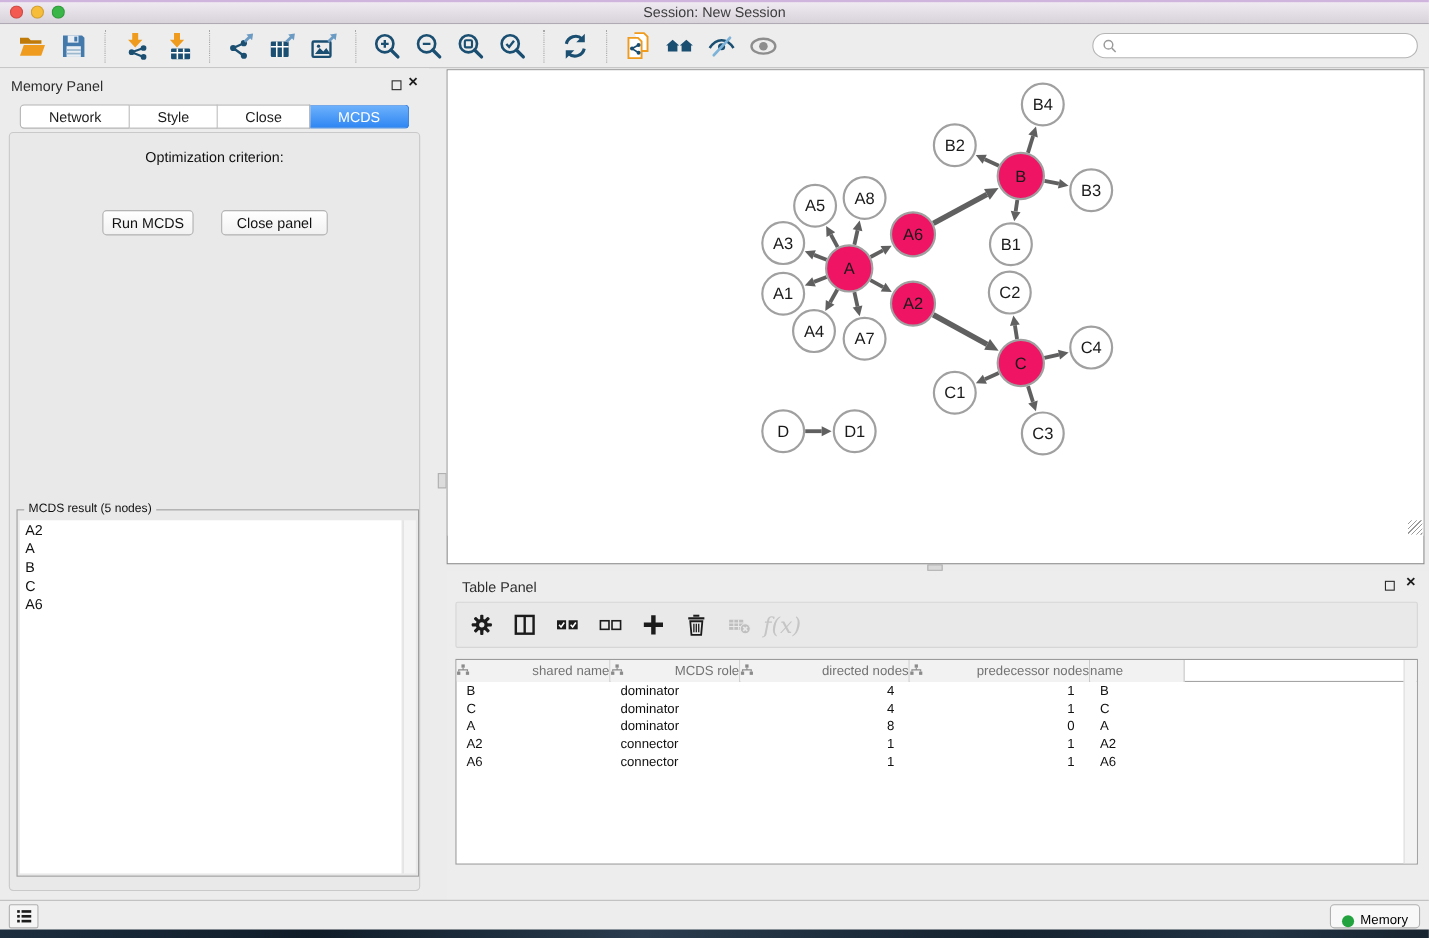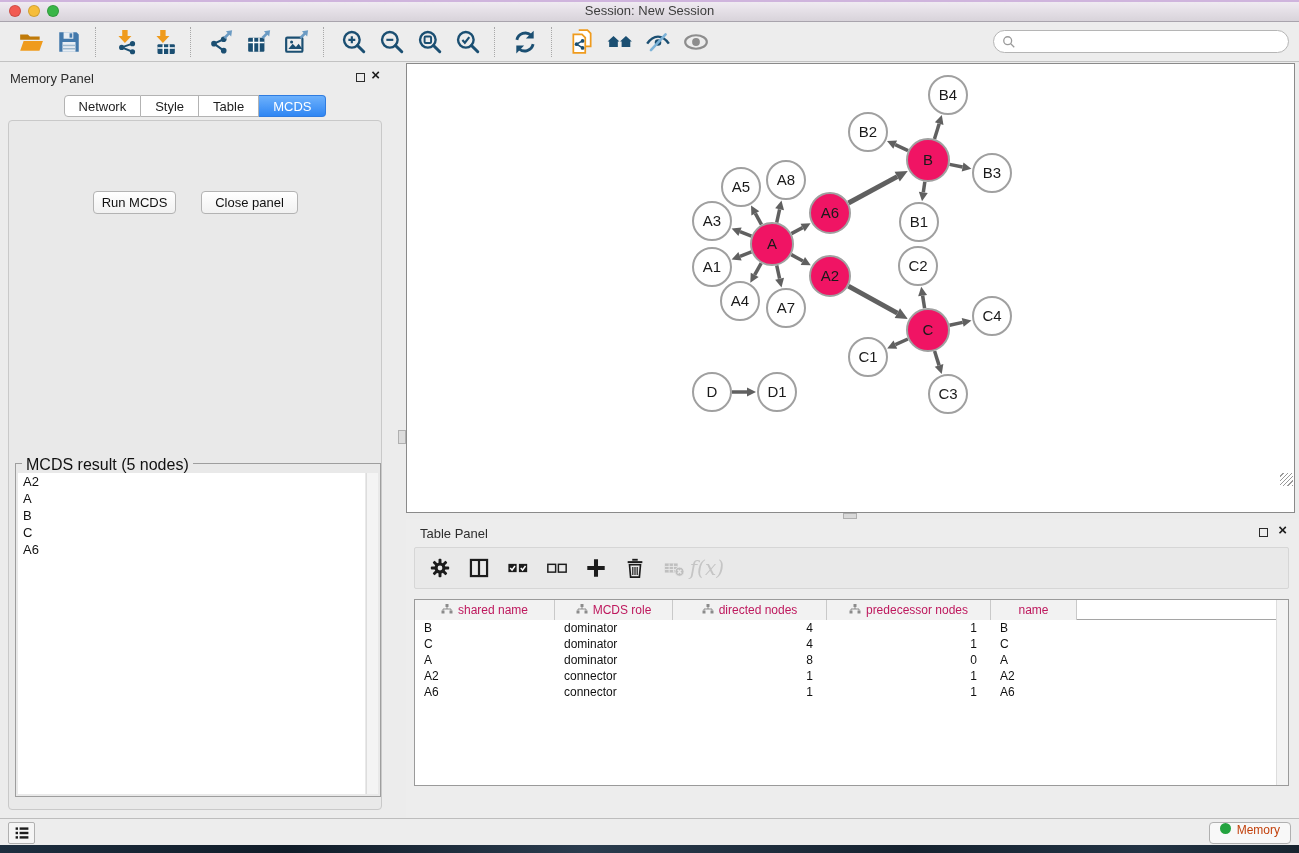--- a/index.html
+++ b/index.html
@@ -21,42 +21,42 @@
   .light { width:12px; height:12px; border-radius:50%; border:1px solid rgba(0,0,0,.15); }
   .lr { background:#f25a52; } .ly { background:#f6bd3a; } .lg { background:#3ab648; }
   .nw-lights{ left:11px; top:7px; }
   
   .toolbar {
     position:absolute; left:0; top:22px; width:1299px; height:40px;
     background:#ededed; border-bottom:1px solid #c2c2c2;
     display:flex; align-items:center; padding:0 10px;
   }
   .tb-groups { display:flex; align-items:center; }
-  .tbicon { width:30px; height:30px; margin:0 4px; display:flex; align-items:center; justify-content:flex-end; }
+  .tbicon { width:30px; height:30px; margin:0 4px; display:flex; align-items:center; justify-content:center; }
   .tbicon svg { width:26px; height:26px; }
   .tbicon.dis { opacity:.55; }
   .tbsep { width:1px; height:30px; border-left:1px dotted #a8a8a8; margin:0 9px; }
   .searchbox {
     margin-left:auto; width:296px; height:23px; background:#fff;
     border:1px solid #b5b5b5; border-radius:12px;
     display:flex; align-items:center; padding:0 8px; gap:5px;
   }
   .searchbox svg{ width:14px; height:14px; }
   .searchbox input{ border:none; outline:none; flex:1; font-size:12px; background:transparent; }
   
   .control-panel { position:absolute; left:0; top:62px; width:390px; height:756px; background:#ececec; }
   .panel-head { position:relative; height:30px; }
   .panel-title { position:absolute; left:10px; top:9px; font-size:13px; color:#2e2e2e; }
   .float-ic { position:absolute; top:11px; width:9px; height:9px; border:1.5px solid #2b2b2b; }
   .close-ic { position:absolute; top:4px; font-size:15px; font-weight:bold; color:#1c1c1c; line-height:18px; }
   .cp-float { right:25px; } .cp-close { right:10px; }
   .seg-row { position:absolute; left:0; top:33px; width:100%; display:flex; justify-content:center; }
   .seg {
     background:#fff; border:1px solid #b3b3b3; border-left-width:0;
-    font-size:13px; padding:3px 14px; height:22px; line-height:15px; color:#1d1d1d;
+    font-size:13px; padding:3px 25px; height:22px; line-height:15px; color:#1d1d1d;
   }
   .seg:first-child { border-left-width:1px; border-radius:4px 0 0 4px; }
   .seg:last-child { border-radius:0 4px 4px 0; }
   .seg-active { background:linear-gradient(#6db1fc,#2f86f3); border-color:#2f7ce0; color:#fff; }
   .cp-box {
     position:absolute; left:8px; right:8px; top:58px; bottom:8px;
     background:#e9e9e9; border:1px solid #c9c9c9; border-radius:4px;
   }
   .opt-label { position:absolute; left:0; top:14px; width:100%; text-align:center; font-size:13px; color:#111; }
   .dropdown {
@@ -75,21 +75,21 @@
     border:1px solid #b3b3b3; border-radius:4px; font-size:13px; text-align:center; line-height:21px; color:#111;
   }
   .btn-run { left:84px; width:83px; }
   .btn-close { left:192px; width:97px; }
   .result-group {
     position:absolute; left:6px; top:342px; width:366px; bottom:12px;
     border:1px solid #9e9e9e;
   }
   .result-title {
     position:absolute; left:6px; top:-8px; background:#e9e9e9; padding:0 4px;
-    font-size:16px; color:#111;
+    font-size:11px; color:#111;
   }
   .result-list {
     position:absolute; left:2px; top:9px; right:15px; bottom:2px; background:#fff; overflow:hidden;
   }
   .result-scroll { position:absolute; right:2px; top:9px; bottom:2px; width:12px; background:#f4f4f4; border-left:1px solid #ddd; }
   .result-item { font-size:13px; padding:1px 5px; color:#111; }
   
   .network-window {
     position:absolute; left:406px; top:63px; width:889px; height:450px;
     background:#fff; border:1px solid #8a8a8a;
@@ -118,21 +118,21 @@
   .tp-toolbar .tbicon{ width:26px; height:26px; margin:0; }
   .tp-toolbar .tbicon svg{ width:22px; height:22px; }
   .fx { font-family:"DejaVu Serif", serif; font-style:italic; font-size:20px; color:#a8a8a8; }
   .table-wrap {
     position:absolute; left:8px; right:10px; top:80px; height:187px;
     background:#fff; border:1px solid #9a9a9a; overflow:hidden;
   }
   .thead { display:flex; height:20px; border-bottom:1px solid #a5a5a5; }
   .th {
     height:20px; background:#f2f2f2; border-right:1px solid #c9c9c9;
-    font-size:12px; color:#be185d; display:flex; align-items:center; justify-content:center; gap:5px;
+    font-size:12px; color:#737373; display:flex; align-items:center; justify-content:space-between; gap:5px;
   }
   .th svg{ width:12px; height:12px; }
   .tr { display:flex; height:16px; }
   .td { font-size:12px; color:#111; line-height:16px; padding-left:9px; white-space:nowrap; overflow:hidden; }
   .td.num { text-align:right; padding-left:0; padding-right:14px; }
   .table-scroll { position:absolute; right:0; top:0; bottom:0; width:12px; background:#f3f3f3; border-left:1px solid #ddd; }
   .tp-tabs { position:absolute; left:0; right:0; bottom:8px; display:flex; justify-content:center; }
   
   .statusbar {
     position:absolute; left:0; top:818px; width:1299px; height:27px;
@@ -140,21 +140,21 @@
   }
   .list-btn {
     position:absolute; left:8px; top:3px; width:27px; height:22px;
     background:#f5f5f5; border:1px solid #b0b0b0; border-radius:2px;
     display:flex; align-items:center; justify-content:center;
   }
   .list-btn svg{ width:16px; height:16px; }
   .memory-btn {
     position:absolute; right:8px; top:3px; height:22px; padding:0 10px;
     background:#f8f8f8; border:1px solid #b0b0b0; border-radius:4px;
-    display:flex; align-items:flex-start; gap:6px; font-size:12px; color:#c2410c;
+    display:flex; align-items:flex-end; gap:6px; font-size:12px; color:#000000;
   }
   .mem-dot { width:11px; height:11px; border-radius:50%; background:#23a33f; }
   .desktop-strip {
     position:absolute; left:0; top:845px; width:1299px; height:8px;
     background:linear-gradient(90deg,#1d2e3f,#101c28 22%,#2a3c4e 45%,#15222f 70%,#223344 88%,#18242f);
   }
 </style>
 </head>
 <body>
 
@@ -324,24 +324,25 @@
 
 <div class="control-panel">
   <div class="panel-head">
     <span class="panel-title">Memory Panel</span>
     <span class="float-ic cp-float"></span>
     <span class="close-ic cp-close">×</span>
   </div>
   <div class="seg-row">
       <div class="seg">Network</div>
       <div class="seg">Style</div>
-      <div class="seg">Table</div>
+      <div class="seg">Close</div>
       <div class="seg seg-active">MCDS</div>
     </div>
   <div class="cp-box">
+    <div class="opt-label">Optimization criterion:</div>
     <div class="btn btn-run">Run MCDS</div>
     <div class="btn btn-close">Close panel</div>
     <div class="result-group">
       <span class="result-title">MCDS result (5 nodes)</span>
       <div class="result-list">
           <div class="result-item">A2</div>
           <div class="result-item">A</div>
           <div class="result-item">B</div>
           <div class="result-item">C</div>
           <div class="result-item">A6</div>

